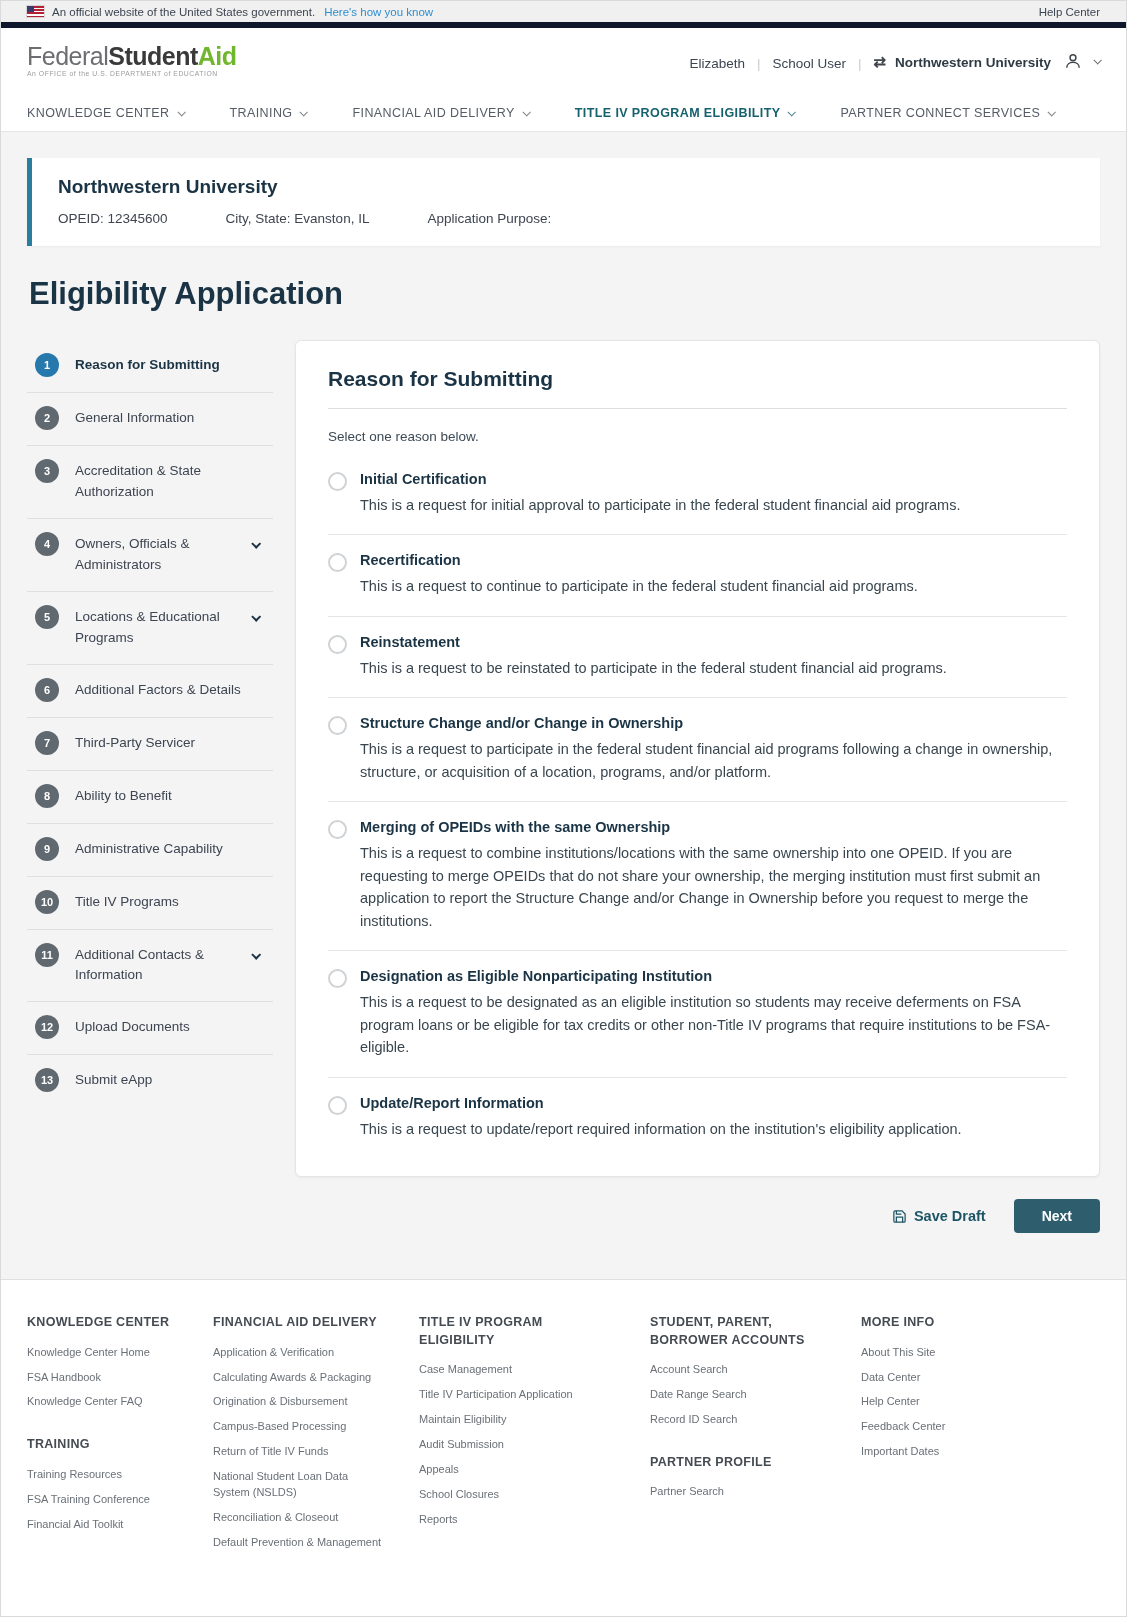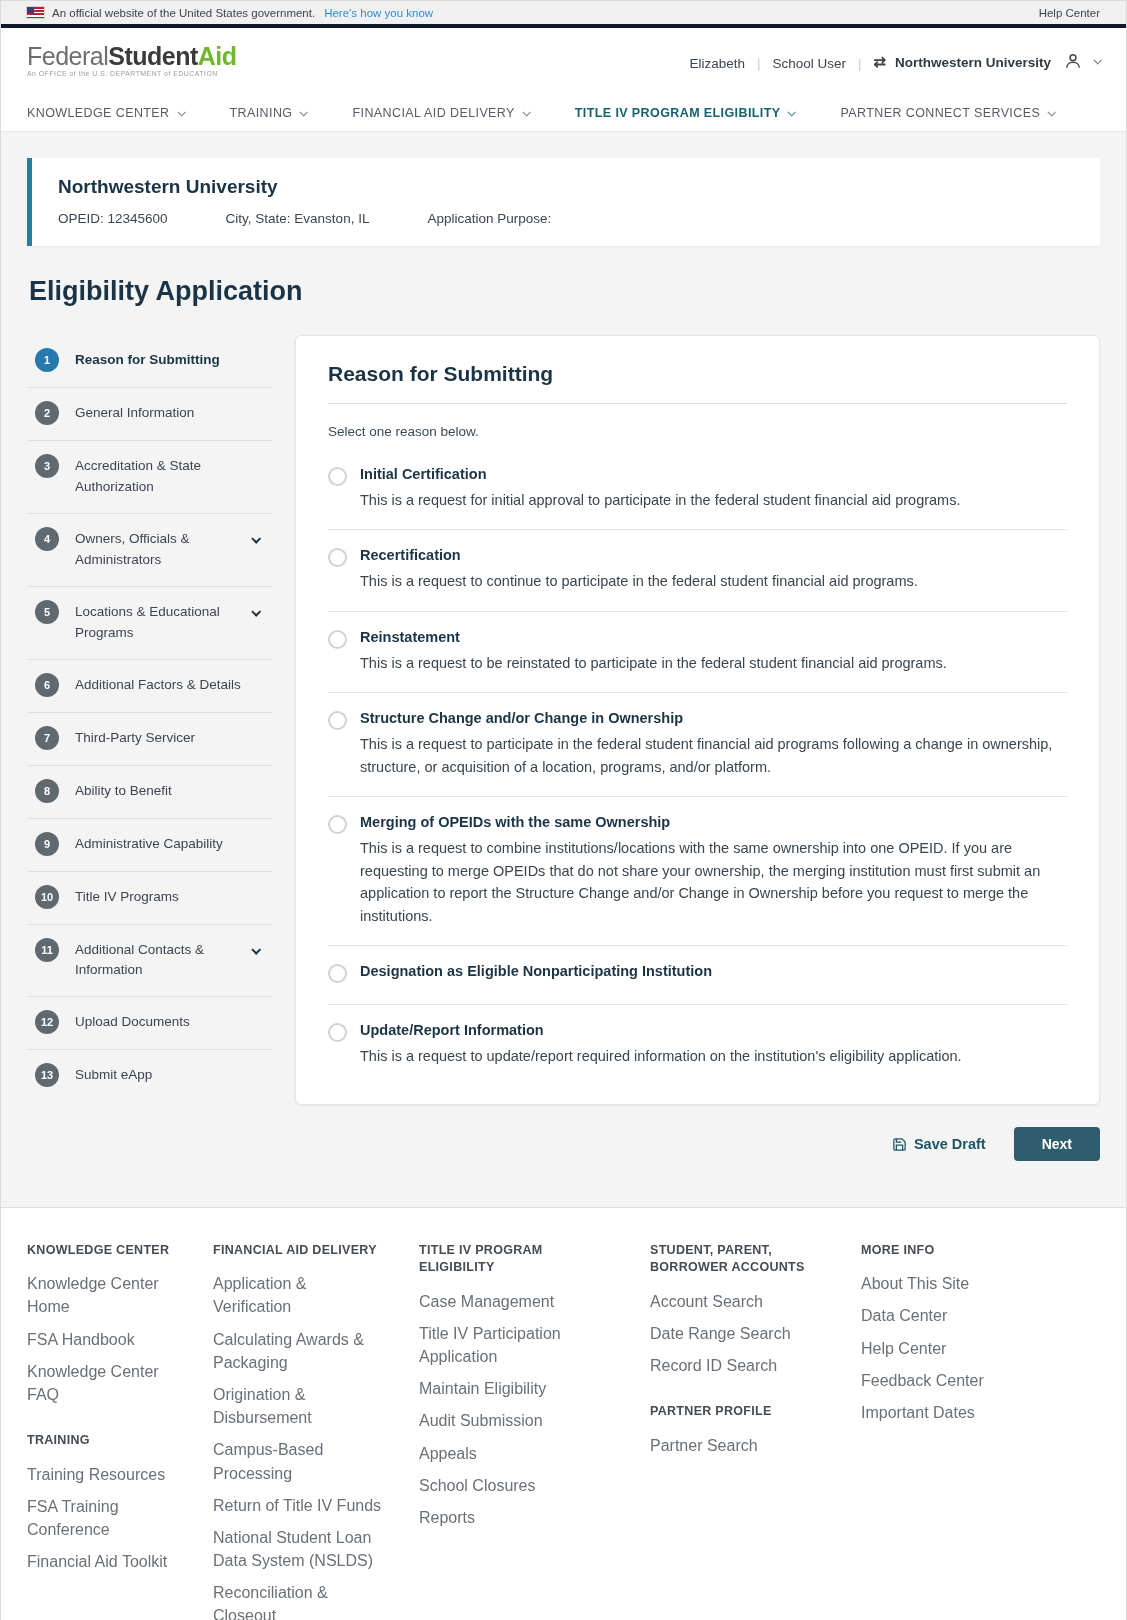--- a/index.html
+++ b/index.html
@@ -5,21 +5,21 @@
   * { margin:0; padding:0; box-sizing:border-box; }
   html,body { background:#fff; }
   body {
     width:1127px; margin:0 auto;
     font-family:"Liberation Sans", sans-serif;
     color:#3d4a55;
     border:1px solid #d8dadc;
   }
 
   
-  .gov-banner { height:27px; background:#f0f0f0; border-bottom:4px solid #0f172a;
+  .gov-banner { height:27px; background:#f0f0f0; border-bottom:6px solid #0f172a;
     display:flex; align-items:center; padding:4px 26px; font-size:11.5px; color:#3d4551; }
   .flag { width:17px; height:11px; position:relative; margin-right:8px; flex-shrink:0;
     background:repeating-linear-gradient(180deg,#b22234 0 1.6px,#fff 1.6px 3.2px); outline:1px solid #d4d4d4; }
   .flag::after { content:""; position:absolute; left:0; top:0; width:7px; height:6px; background:#3c3b6e; }
   .gov-link { color:#2e8fd0; margin-left:9px; cursor:pointer; }
   .gov-right { margin-left:auto; color:#3d4551; cursor:pointer; }
 
   
   .site-header { background:#fff; height:66px; display:flex; align-items:center;
     justify-content:space-between; padding:0 26px; }
@@ -45,21 +45,21 @@
     margin-left:8px; opacity:0.75; }
 
   
   .content { background:#f4f4f5; padding:26px 26px 46px; }
 
   .inst-card { background:#fff; border-left:5px solid #2a7d9c; padding:18px 26px 20px;
     box-shadow:0 1px 2px rgba(0,0,0,0.04); }
   .inst-name { font-size:19px; font-weight:700; color:#1b3445; margin-bottom:13px; }
   .inst-row { display:flex; gap:58px; font-size:13.5px; color:#3d4551; }
 
-  .page-title { font-size:27px; font-weight:700; color:#1b3445; margin:30px 0 28px 2px; }
+  .page-title { font-size:31px; font-weight:700; color:#1b3445; margin:30px 0 28px 2px; }
 
   .layout { display:flex; align-items:flex-start; }
 
   
   .steps { width:246px; margin-right:22px; flex-shrink:0; }
   .step { display:flex; align-items:flex-start; padding:15px 0 15px 8px; cursor:pointer; }
   .step + .step { border-top:1px solid #dddfe1; }
   .step-circle { width:24px; height:24px; border-radius:50%; background:#60696f; color:#fff;
     font-size:11px; font-weight:700; display:flex; align-items:center; justify-content:center;
     flex-shrink:0; margin-right:16px; margin-top:-2px; }
@@ -94,21 +94,21 @@
 
   
   .site-footer { background:#fff; border-top:1px solid #e0e0e0; padding:34px 26px 56px;
     display:flex; gap:36px; }
   .fcol { flex-shrink:0; }
   .fcol1 { width:150px; } .fcol2 { width:170px; } .fcol3 { width:195px; }
   .fcol4 { width:175px; } .fcol5 { width:140px; }
   .fhead { font-size:12.5px; font-weight:700; color:#454b52; letter-spacing:0.3px;
     margin-bottom:13px; line-height:1.4; }
   .fgroup + .fgroup { margin-top:26px; }
-  .flink { font-size:16px; color:#6a7077; line-height:1.45; margin-bottom:9px; cursor:pointer; }
+  .flink { font-size:11px; color:#6a7077; line-height:1.45; margin-bottom:9px; cursor:pointer; }
 </style>
 </head>
 <body>
 
 <div class="gov-banner">
   <span class="flag"></span>
   <span>An official website of the United States government.</span>
   <span class="gov-link">Here's how you know</span>
   <span class="gov-right">Help Center</span>
 </div>
@@ -273,20 +273,21 @@
           <span class="radio"></span>
           <div>
             <div class="opt-label">Merging of OPEIDs with the same Ownership</div>
             <div class="opt-desc">This is a request to combine institutions/locations with the same ownership into one OPEID. If you are requesting to merge OPEIDs that do not share your ownership, the merging institution must first submit an application to report the Structure Change and/or Change in Ownership before you request to merge the institutions.</div>
           </div>
         </div>
         <div class="option">
           <span class="radio"></span>
           <div>
             <div class="opt-label">Designation as Eligible Nonparticipating Institution</div>
+            <div class="opt-desc">This is a request to be designated as an eligible institution so students may receive deferments on FSA program loans or be eligible for tax credits or other non-Title IV programs that require institutions to be FSA-eligible.</div>
           </div>
         </div>
         <div class="option">
           <span class="radio"></span>
           <div>
             <div class="opt-label">Update/Report Information</div>
             <div class="opt-desc">This is a request to update/report required information on the institution's eligibility application.</div>
           </div>
         </div>
       </div>

